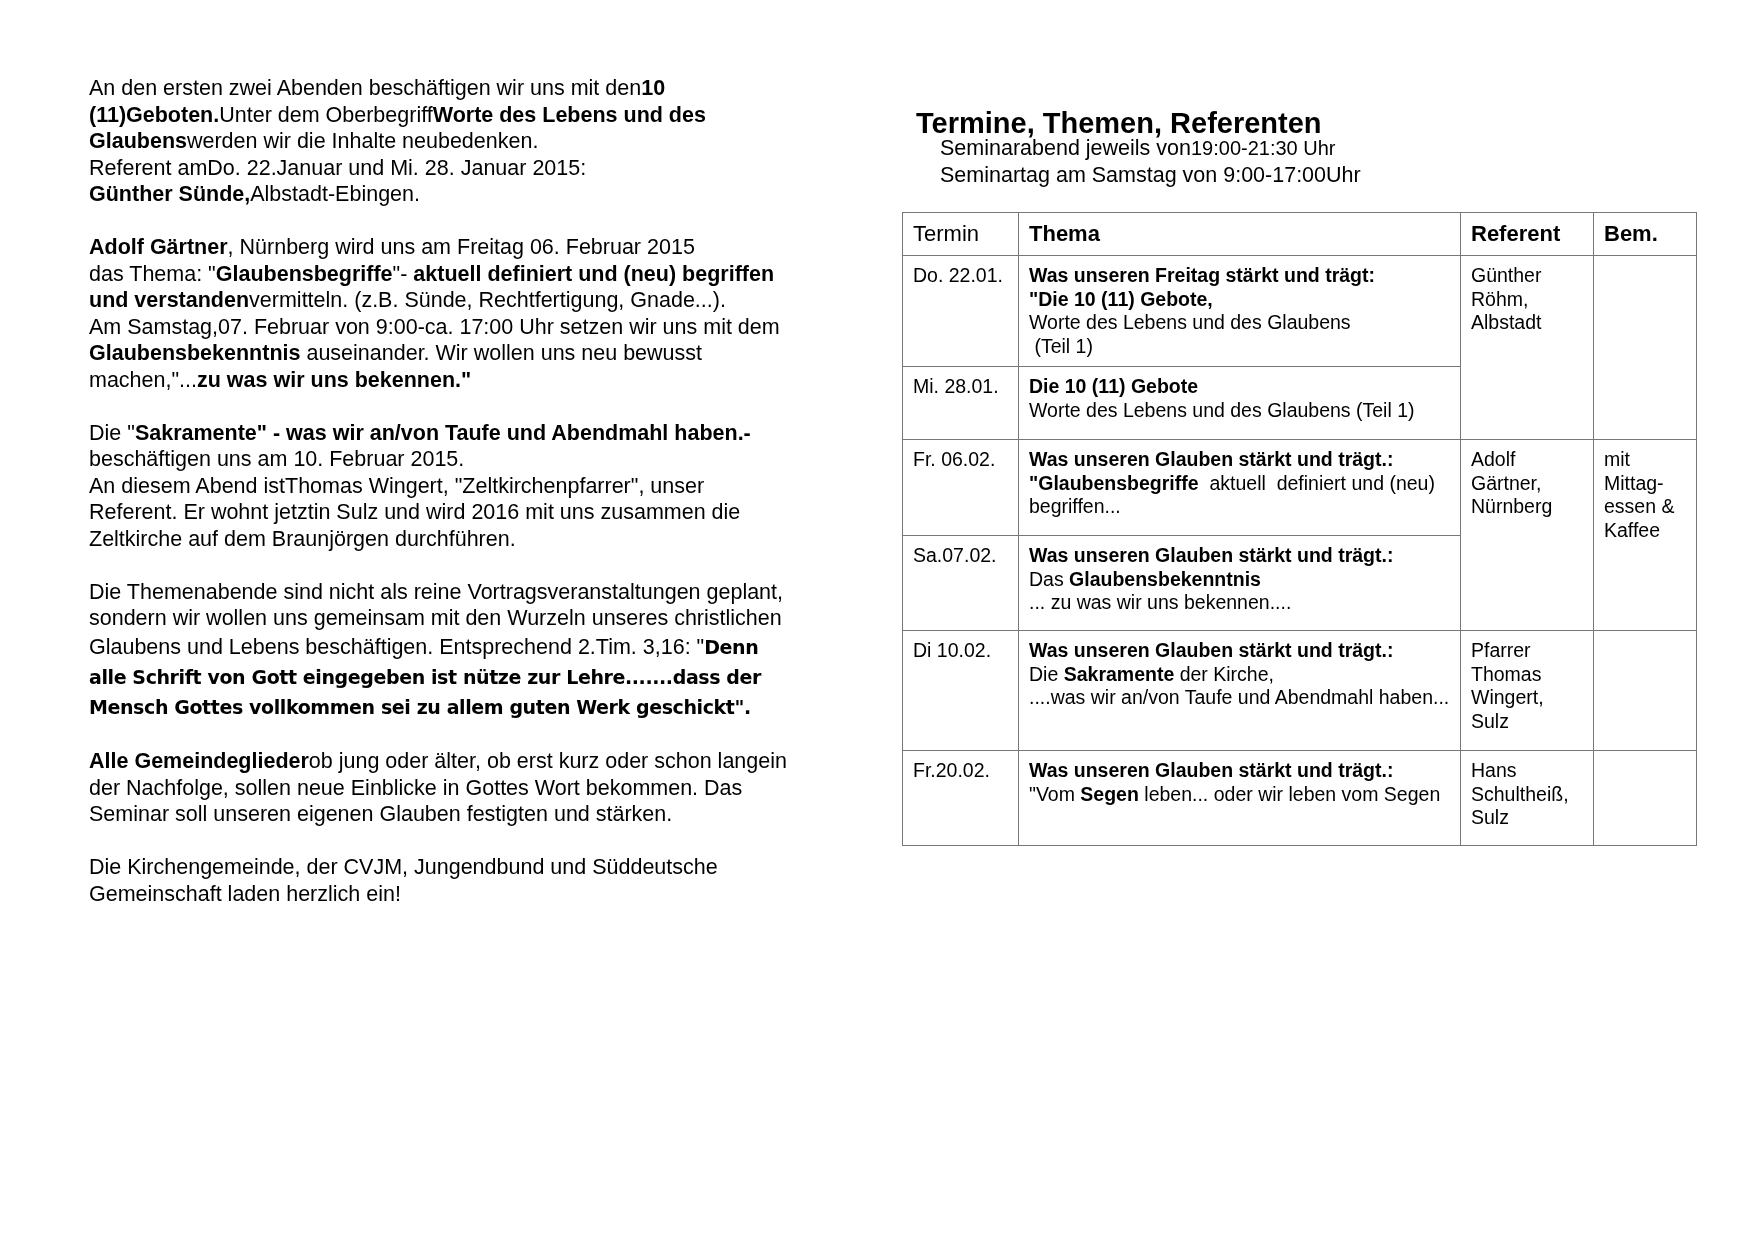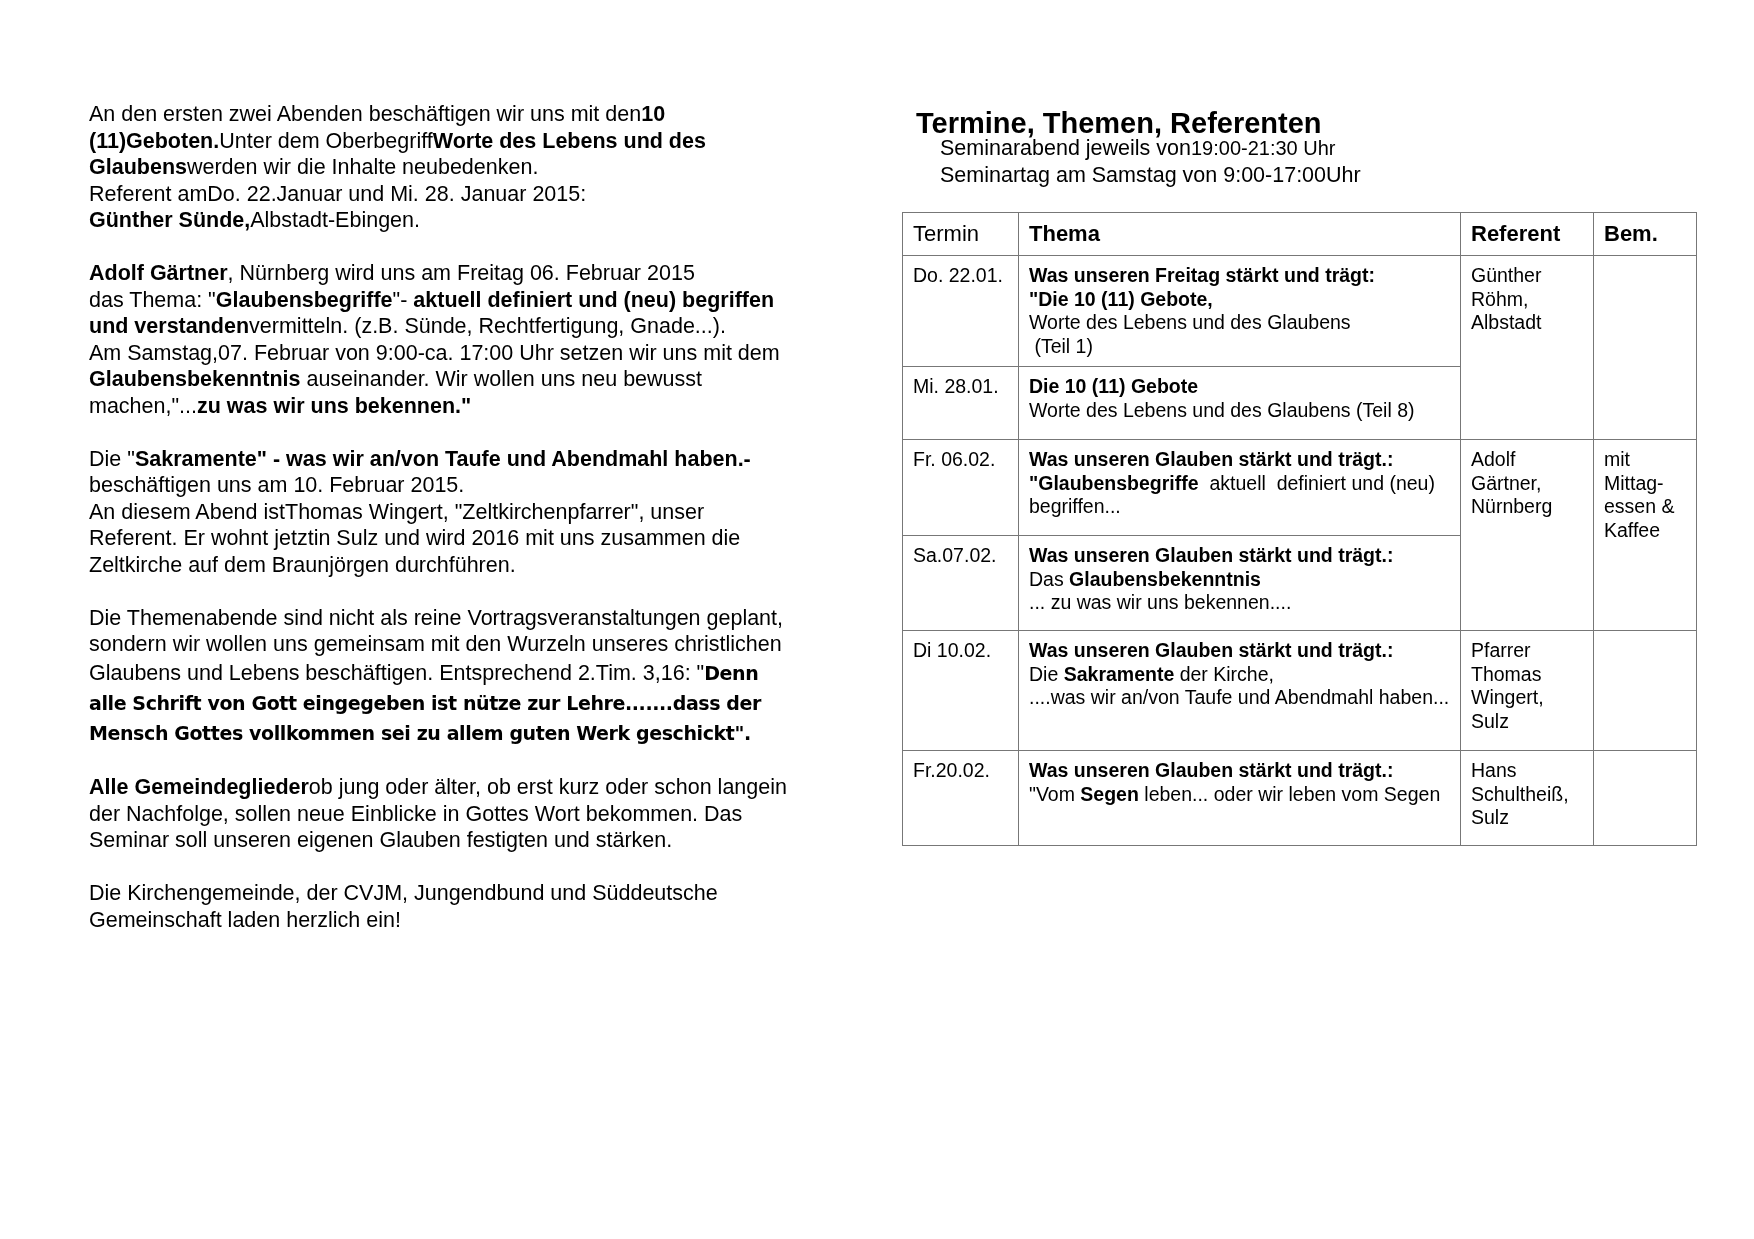--- a/index.html
+++ b/index.html
@@ -1,18 +1,18 @@
 <!DOCTYPE html>
 <html><head>
   <meta charset="utf-8">
   <style>
     html, body { margin: 0; padding: 0; background: #ffffff; }
     body { width: 1754px; height: 1239px; position: relative; overflow: hidden;
            font-family: "Liberation Sans", sans-serif; color: #000; }
-    .left { position: absolute; left: 89px; top: 101px; width: 700px;
+    .left { position: absolute; left: 89px; top: 75px; width: 700px;
             font-size: 21.5px; line-height: 26.5px; }
     .left p { margin: 0 0 26.5px 0; }
     .left b { font-weight: bold; }
     .left .comic { font-family: "DejaVu Sans", sans-serif; font-weight: bold; font-size: 19px; line-height: 30px; letter-spacing: -0.4px; }
     .right-title { position: absolute; left: 916px; top: 87px; font-size: 29px; font-weight: bold; margin-top: 20px; }
     .right-sub { position: absolute; left: 940px; top: 135px; font-size: 21.5px; line-height: 26.5px; }
     .right-sub .sm { font-size: 20px; }
     table.sched { position: absolute; left: 902px; top: 212px; border-collapse: collapse;
                   font-size: 19.5px; line-height: 23.5px; }
     table.sched td, table.sched th { border: 1.5px solid #777; vertical-align: top; padding: 8px 10px; text-align: left; }
@@ -75,21 +75,21 @@
       <span>Worte des Lebens und des Glaubens</span><br>
       &nbsp;<span>(Teil 1)</span>
     </td>
     <td rowspan="2">Günther Röhm, Albstadt</td>
     <td rowspan="2"></td>
   </tr>
   <tr class="r2">
     <td>Mi. 28.01.</td>
     <td>
       <b>Die 10 (11) Gebote</b><br>
-      <span>Worte des Lebens und des Glaubens (Teil 8)</span>
+      <span>Worte des Lebens und des Glaubens (Teil 1)</span>
     </td>
   </tr>
   <tr class="r3">
     <td>Fr. 06.02.</td>
     <td>
       <b>Was unseren Glauben stärkt und trägt.:</b><br>
       <b>"Glaubensbegriffe</b><span style="white-space:pre-wrap">  aktuell  definiert und (neu) begriffen...</span>
     </td>
     <td rowspan="2">Adolf Gärtner, Nürnberg</td>
     <td rowspan="2" class="bem-merged">mit Mittag-essen &amp; Kaffee</td>

